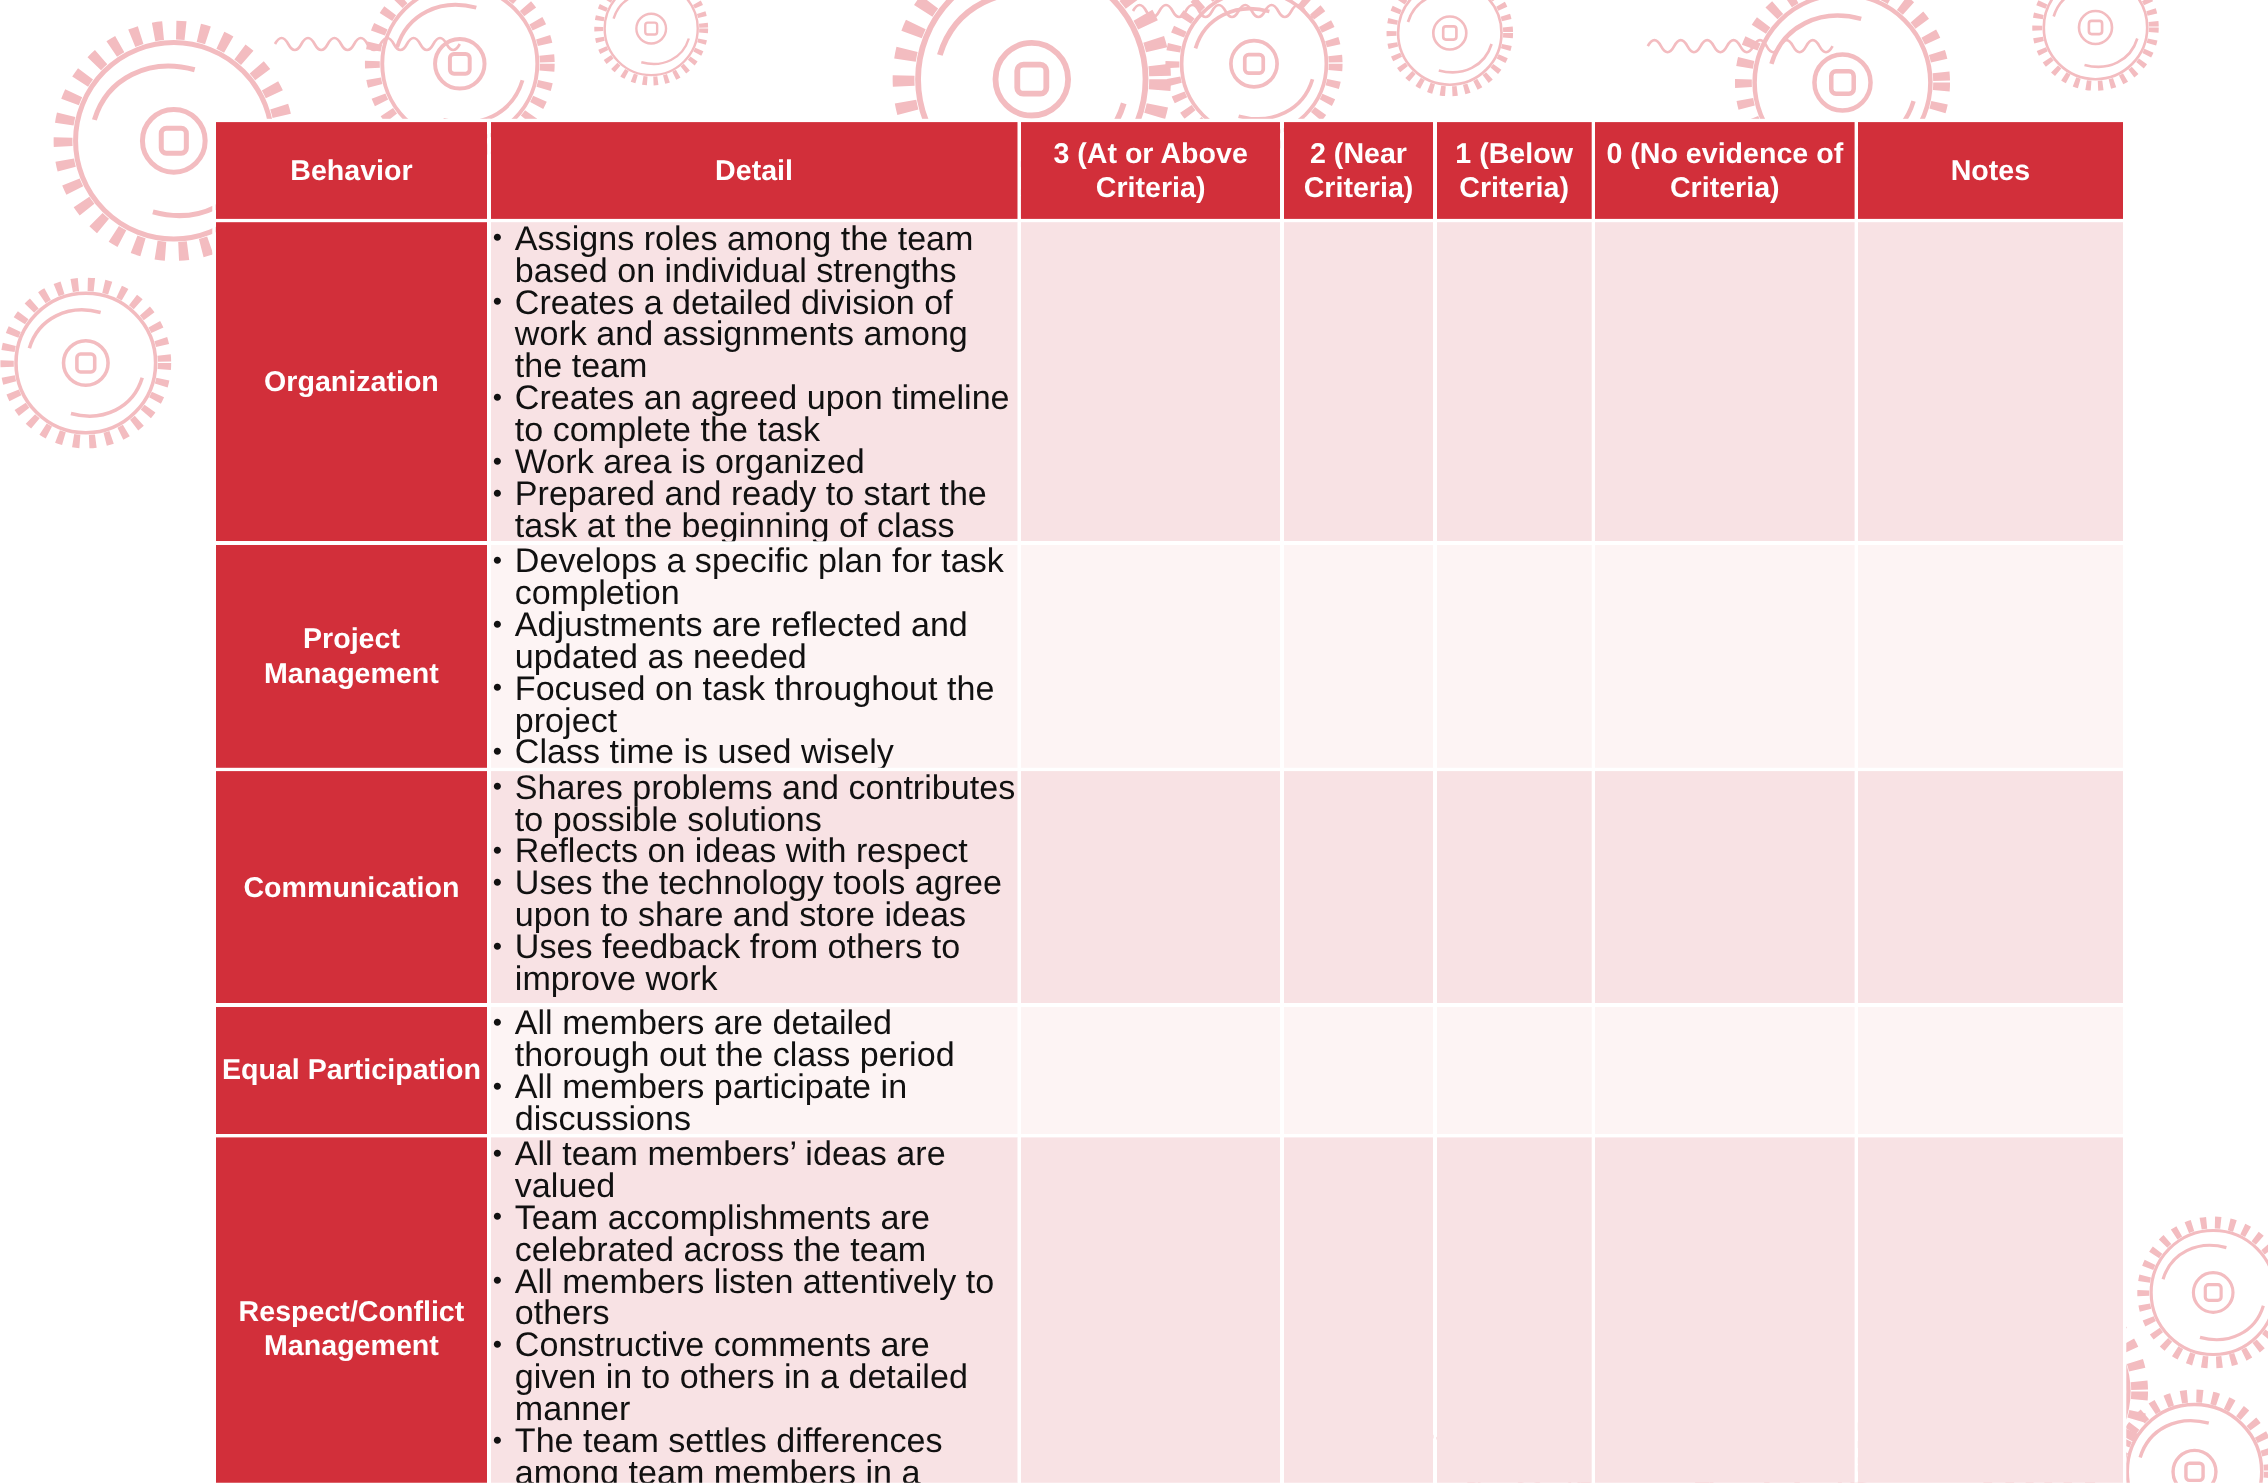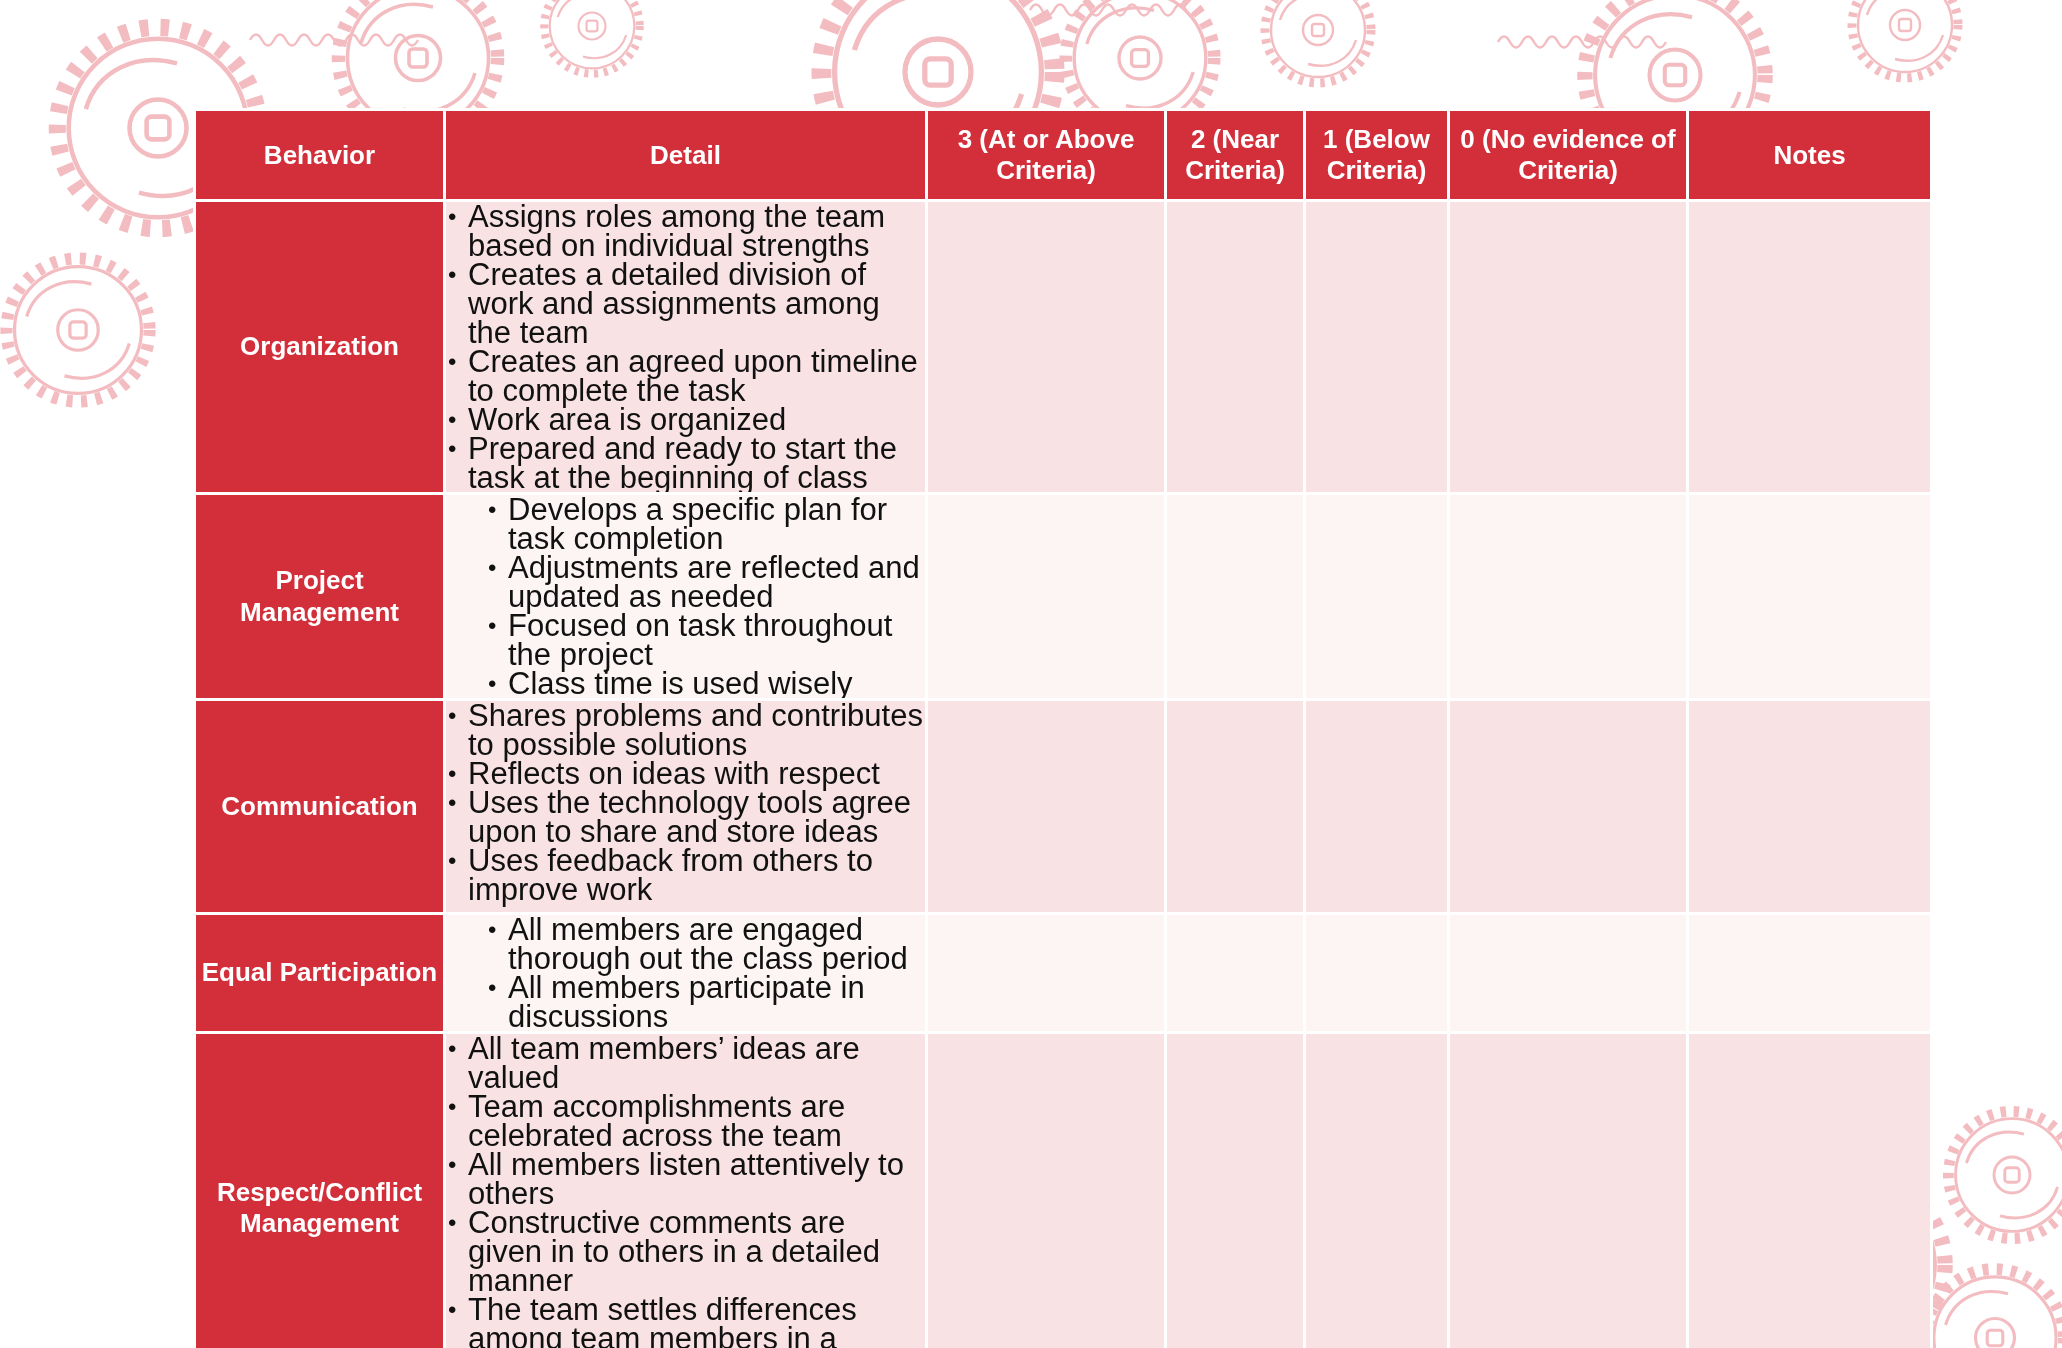--- a/index.html
+++ b/index.html
@@ -61,21 +61,21 @@
     padding-left:22px;
     font-size:31px;line-height:29px;
     color:var(--detail_text);
   }
   td.detail li::before{
     content:"\2022";
     position:absolute;left:2px;top:0;
     font-size:24px;line-height:29px;color:var(--detail_text);
   }
   tr.stripe-a td{background:var(--row_pink);}
-  tr.stripe-b td{background:var(--row_light);padding-left:40px;}
+  tr.stripe-b td{background:var(--row_light);}
   tr.row-1{height:269px;}
   tr.row-2{height:183px;}
   tr.row-3{height:214px;}
   tr.row-4{height:96px;}
   tr.row-5{height:274px;}
   tr.totals-row{height:50px;}
   tr.totals-row th,tr.totals-row td{background:var(--accent_red);}
   th.totals{
     text-align:right;vertical-align:middle;
     padding-right:14px;
@@ -188,21 +188,21 @@
       <td class="score"></td>
       <td class="score"></td>
       <td class="score"></td>
       <td class="score"></td>
       <td class="score"></td>
     </tr>
     <tr class="row-4 stripe-b">
       <th class="rowlabel">Equal Participation</th>
       <td class="detail">
         <ul>
-          <li>All members are engaged thorough out the class period</li>
+          <li>All members are detailed thorough out the class period</li>
           <li>All members participate in discussions</li>
         </ul>
       </td>
       <td class="score"></td>
       <td class="score"></td>
       <td class="score"></td>
       <td class="score"></td>
       <td class="score"></td>
     </tr>
     <tr class="row-5 stripe-a">

